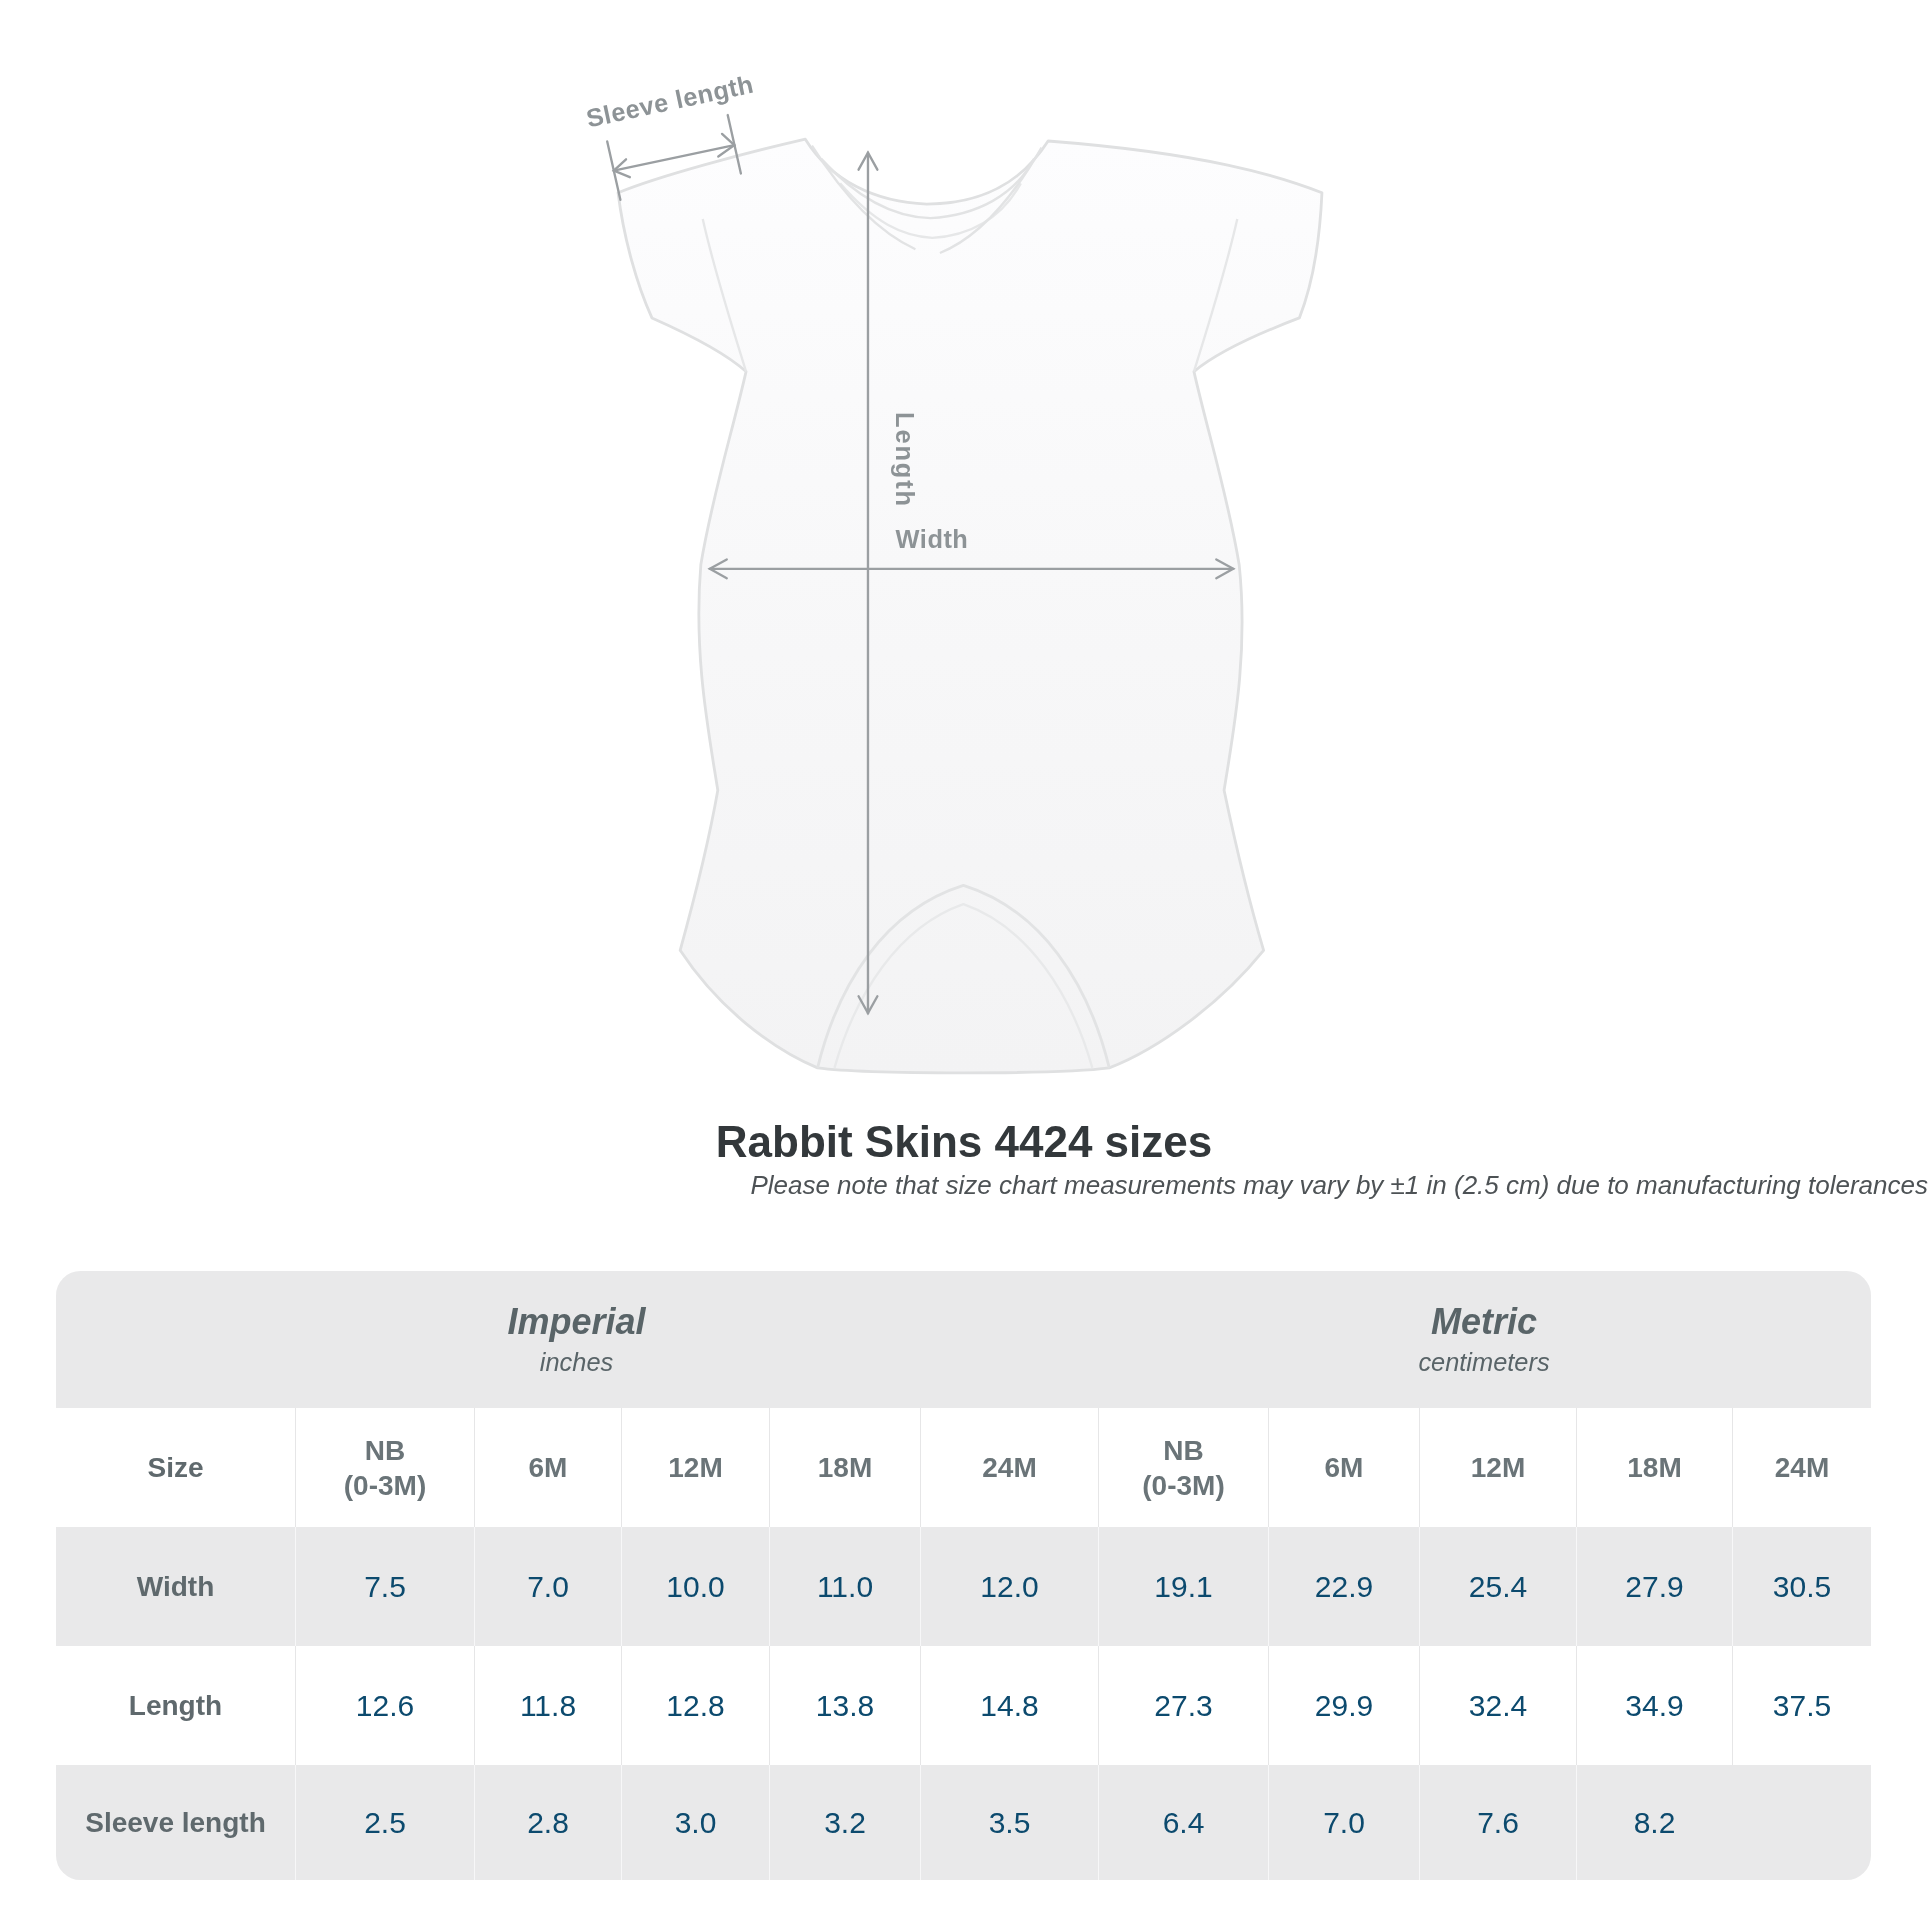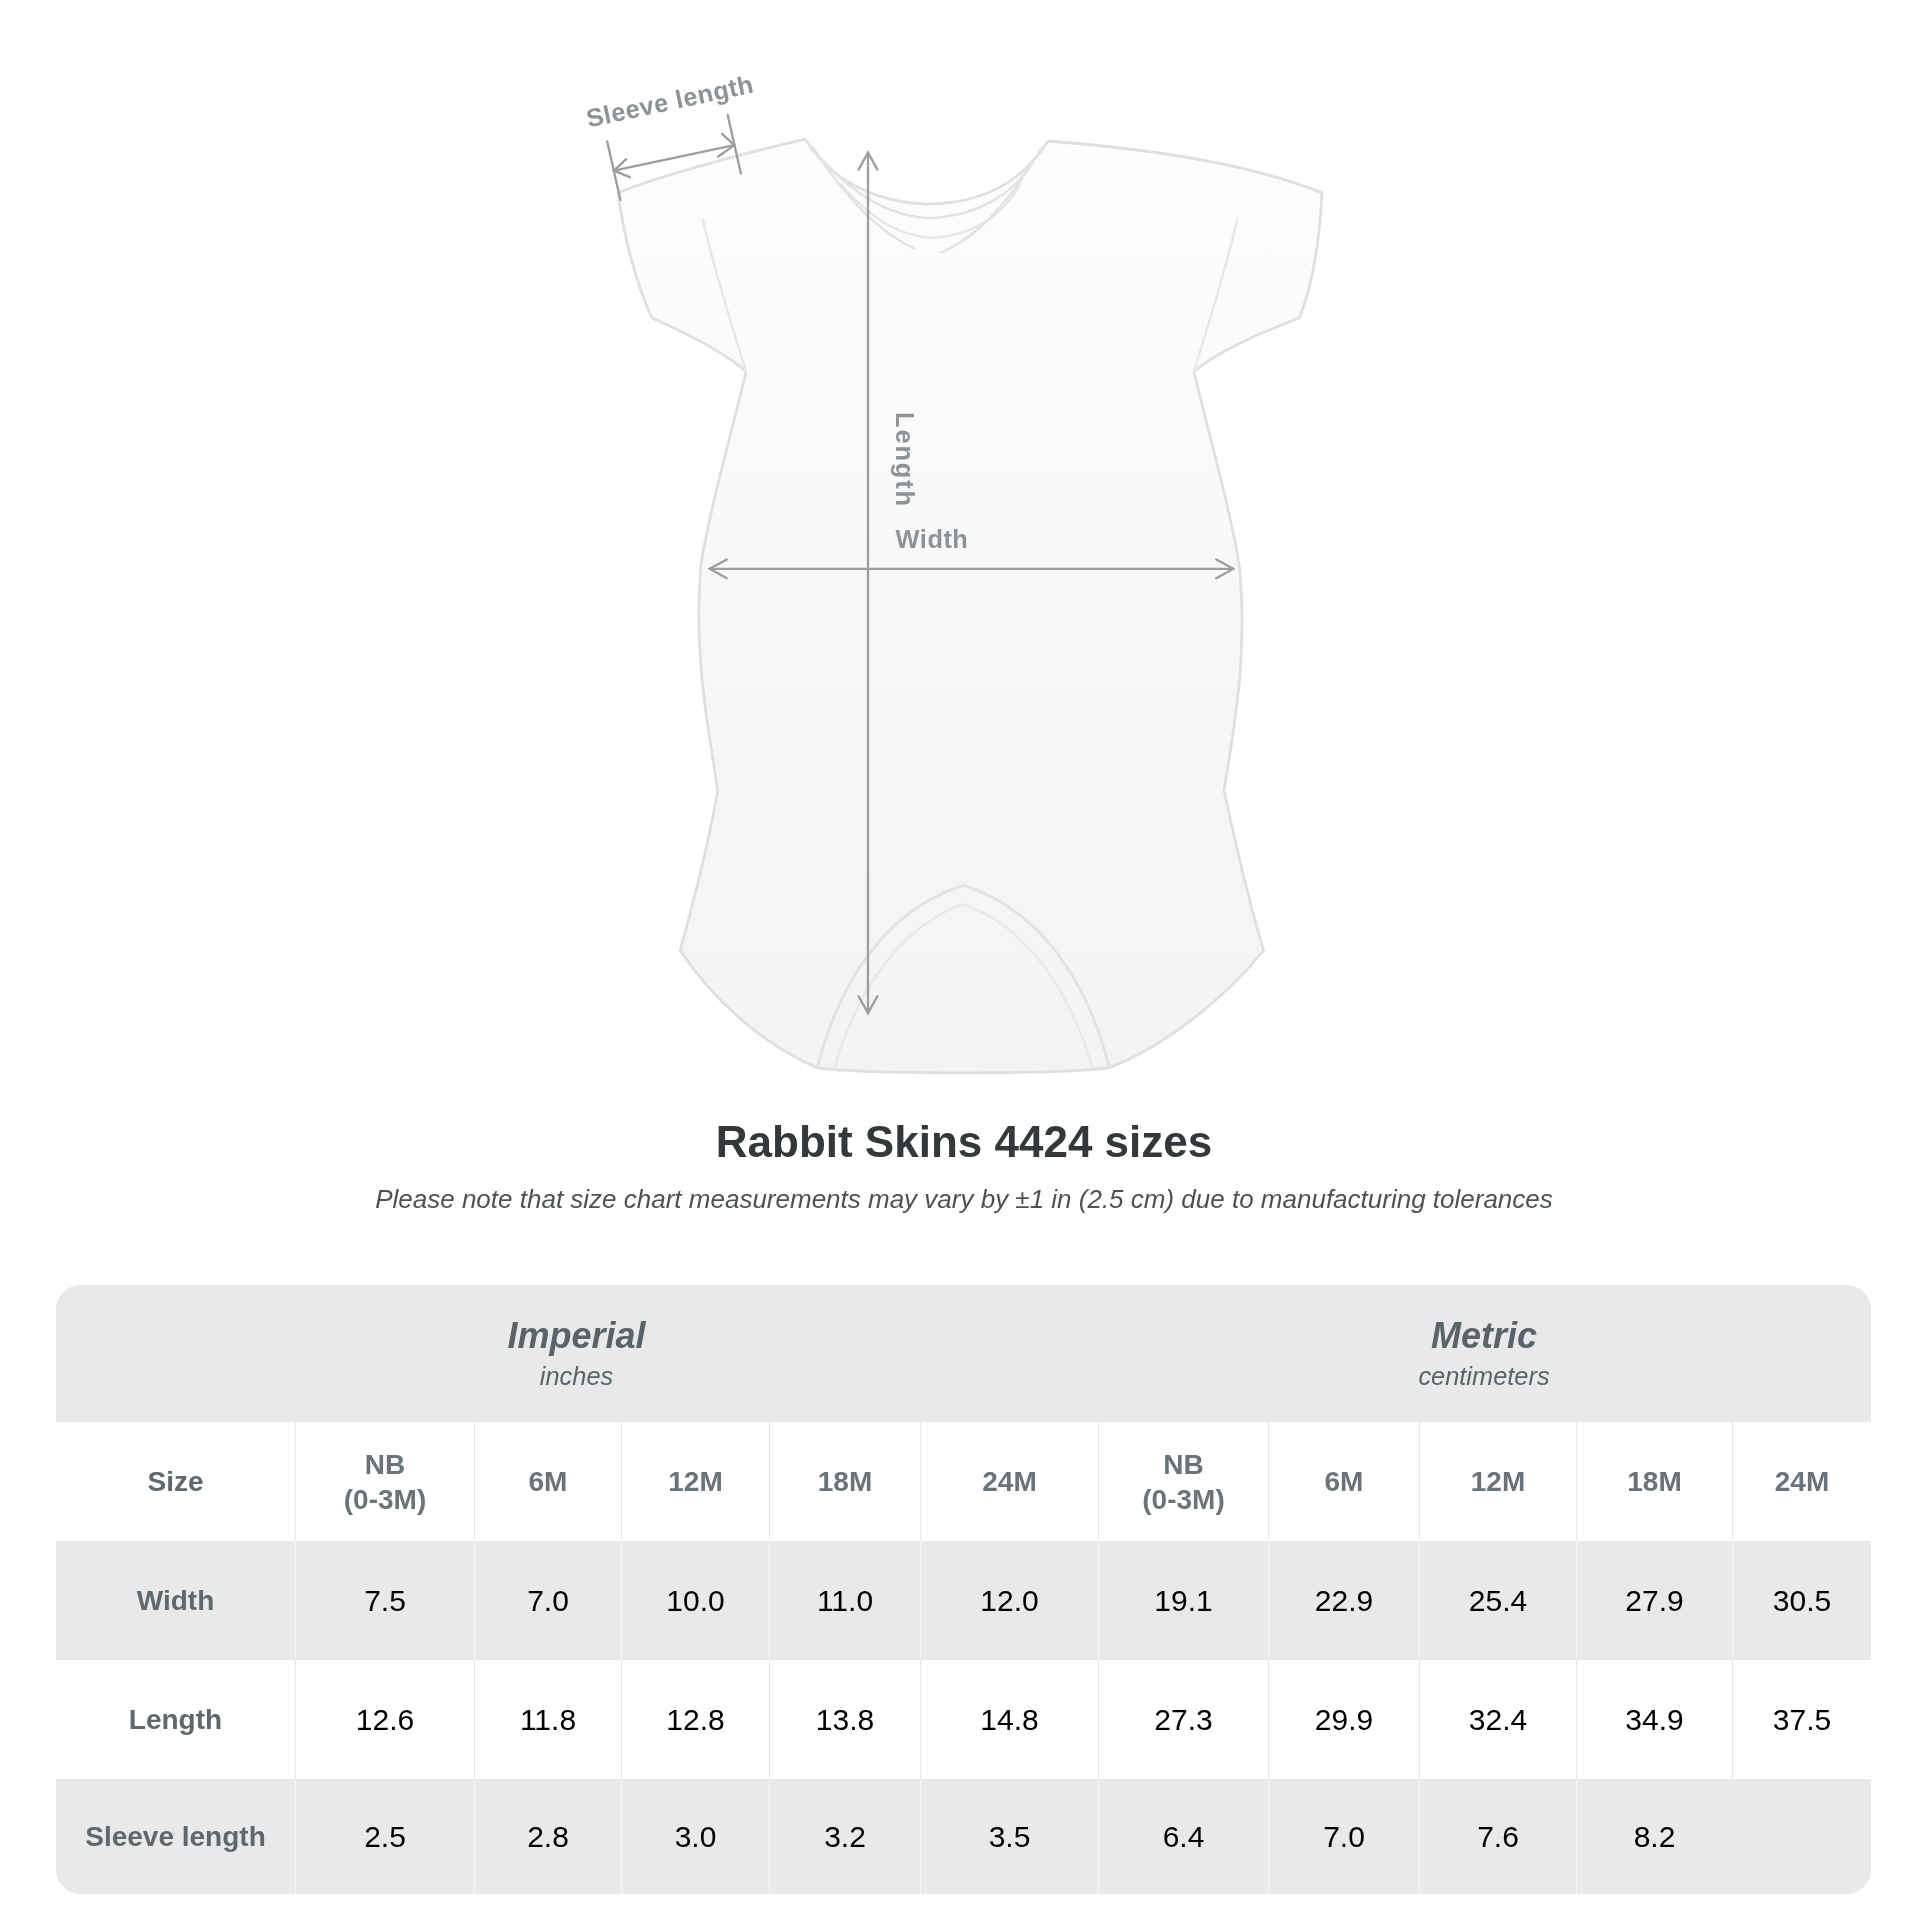--- a/index.html
+++ b/index.html
@@ -18,21 +18,21 @@
   .fig-label.sleeve{left:576px;top:87px;width:188px;text-align:center;transform:rotate(-12deg);}
   .fig-label.len{left:919px;top:412px;transform:rotate(90deg);transform-origin:left top;letter-spacing:1.9px;}
   .fig-label.wid{left:883px;top:525px;width:98px;text-align:center;}
 
   
   .title-block{text-align:center;}
   .page-title{
     font-size:44px;font-weight:bold;color:#33383b;line-height:51px;margin:0;
   }
   .page-subtitle{
-    font-size:26px;font-style:italic;color:#4d5255;margin-top:14px;line-height:36px;
+    font-size:26px;font-style:italic;color:#4d5255;margin-top:0;line-height:36px;text-align:right;
   }
 
   
   .tbl{
     width:1815px;margin:68px auto 0 56px;border-radius:24.5px;overflow:hidden;
   }
   .band{display:flex;background:#e9e9ea;height:137px;}
   .band-half{display:flex;flex-direction:column;align-items:center;justify-content:center;}
   .band-half.imp{width:1041px;}
   .band-half.met{width:774px;}
@@ -44,21 +44,21 @@
   .trow.gray{background:#e9e9ea;height:119px;--sep:#f7f7f8;}
   .trow.last{height:115px;}
   .cell{
     display:flex;flex-direction:column;align-items:center;justify-content:center;
     border-left:1.9px solid var(--sep);text-align:center;
   }
   .cell:first-child{border-left:none;}
   .cell.lab{font-size:28px;font-weight:bold;color:#5f696d;}
   .cell .hl{display:block;font-size:28px;font-weight:bold;color:#6a7478;line-height:35px;}
   .cell .hs{display:block;font-size:28px;font-weight:bold;color:#6a7478;line-height:35px;}
-  .cell.val{font-size:30px;color:#000000;}
+  .cell.val{font-size:30px;color:#0c4a6e;}
 </style>
 </head>
 <body>
 
 <div class="figure">
 
   <svg class="onesie-svg" viewBox="0 0 780 1060" aria-hidden="true">
     <defs>
       <linearGradient id="bodyfill" x1="0" y1="0" x2="0" y2="1">
         <stop offset="0" stop-color="#fdfdfe"></stop>

